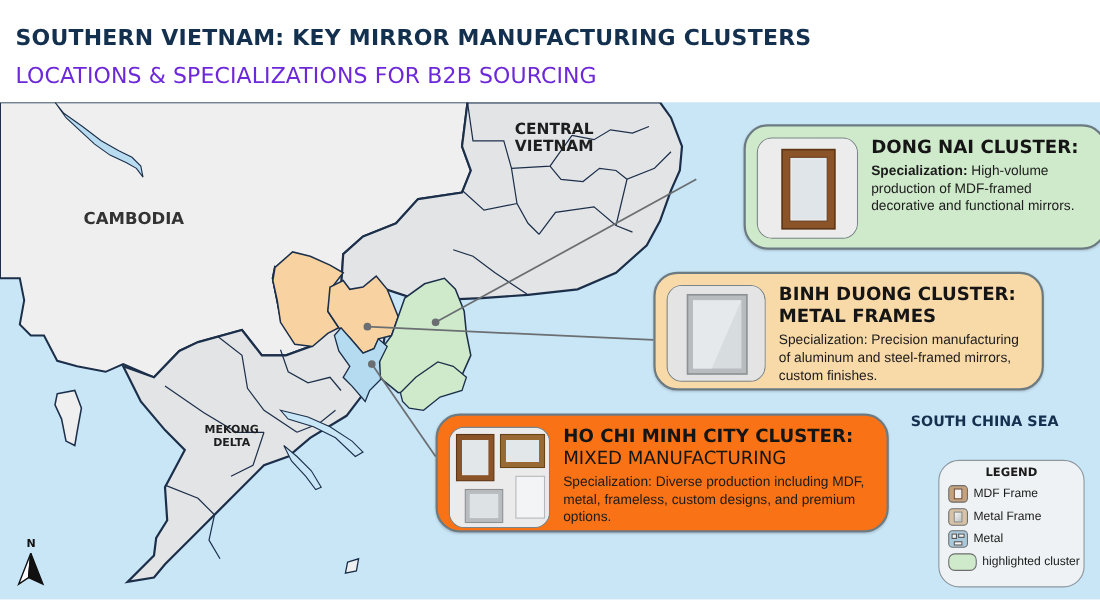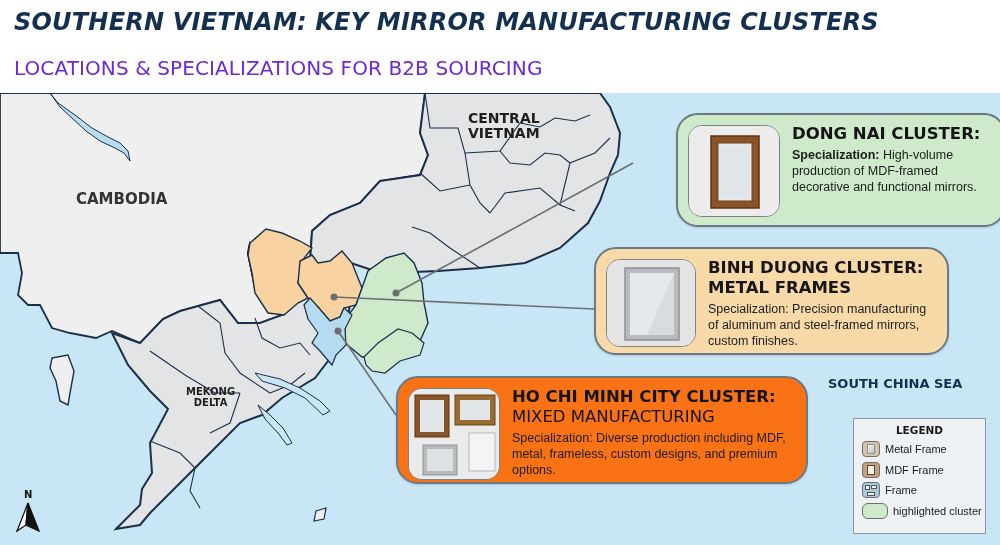--- a/index.html
+++ b/index.html
@@ -1,20 +1,20 @@
 <!DOCTYPE html>
 <html><head>
 <meta charset="utf-8">
 <style>
   * { box-sizing: border-box; margin: 0; padding: 0; }
   html, body { width: 1000px; height: 545px; overflow: hidden; background: #ffffff; }
   body { font-family: "Liberation Sans", sans-serif; position: relative; }
 
   .header { position: absolute; left: 0; top: 0; width: 1000px; height: 93px; background: #ffffff; }
-  .title { position: absolute; left: 14px; top: 8px; font-family: "DejaVu Sans", sans-serif; font-weight: bold; font-size: 24px; color: #14304f; letter-spacing: 0.2px; white-space: nowrap; font-style: italic; }
+  .title { position: absolute; left: 14px; top: 22px; font-family: "DejaVu Sans", sans-serif; font-weight: bold; font-size: 20px; color: #14304f; letter-spacing: 0.2px; white-space: nowrap; }
   .subtitle { position: absolute; left: 14px; top: 56px; font-family: "DejaVu Sans", sans-serif; font-size: 20px; color: #6d28d9; white-space: nowrap; letter-spacing: 0.1px; }
 
   .map { position: absolute; left: 0; top: 93px; width: 1000px; height: 452px; background: #c9e6f7; overflow: hidden; }
   .map svg.base { position: absolute; left: 0; top: 0; }
 
   .map-label { position: absolute; font-family: "DejaVu Sans", sans-serif; font-weight: bold; color: #2a2a2a; text-align: center; line-height: 1.05; }
   .lbl-cambodia { left: 76px; top: 99px; font-size: 15px; color: #333; }
   .lbl-central { left: 468px; top: 18px; font-size: 14px; color: #1e1e1e; }
   .lbl-mekong { left: 186px; top: 294px; font-size: 10px; color: #1e1e1e; }
   .lbl-sea { left: 828px; top: 284px; font-size: 13px; color: #14304f; }
@@ -28,21 +28,21 @@
   .card .c-desc { font-family: "Liberation Sans", sans-serif; font-size: 12.5px; color: #1c1c1c; line-height: 1.3; margin-top: 3px; }
   .card .c-desc b { font-weight: bold; }
 
   .card-dongnai { left: 633px; top: 20px; width: 330px; height: 114px; background: #cfeacb; margin-left: 43px; }
   .card-dongnai .thumb { width: 92px; height: 92px; }
   .card-binhduong { left: 594px; top: 154px; width: 355px; height: 108px; background: #f8d9a8; }
   .card-binhduong .thumb { width: 90px; height: 88px; }
   .card-hcmc { left: 396px; top: 283px; width: 412px; height: 108px; background: #f97316; }
   .card-hcmc .thumb { width: 92px; height: 92px; }
 
-  .legend { position: absolute; left: 853px; top: 325px; width: 133px; height: 116px; background: #eef2f4; border: 1.5px solid #8c989e; border-radius: 0; padding: 5px 8px; }
+  .legend { position: absolute; left: 853px; top: 325px; width: 133px; height: 116px; background: #eef2f4; border: 1.5px solid #8c989e; border-radius: 19px; padding: 5px 8px; }
   .legend .lg-title { font-family: "DejaVu Sans", sans-serif; font-weight: bold; font-size: 10.5px; text-align: center; color: #1a1a1a; margin-bottom: 3px; }
   .legend .lg-item { display: flex; align-items: center; height: 20.5px; }
   .legend .swatch { width: 18px; height: 16px; border-radius: 4px; border: 1.2px solid #6e6e6e; margin-right: 5px; flex: none; position: relative; }
   .legend .lg-label { font-family: "Liberation Sans", sans-serif; font-size: 11px; color: #1a1a1a; white-space: nowrap; }
 
   .compass { position: absolute; left: 14px; top: 396px; width: 30px; height: 50px; }
   .compass .n { position: absolute; left: 10px; top: 0; font-family: "DejaVu Sans", sans-serif; font-weight: bold; font-size: 10px; color: #111; }
 </style>
 </head>
 <body>
@@ -163,38 +163,38 @@
     <div class="text">
       <div class="c-title">HO CHI MINH CITY CLUSTER:</div>
       <div class="c-sub">MIXED MANUFACTURING</div>
       <div class="c-desc"><span>Specialization:</span> <span>Diverse production including MDF, metal, frameless, custom designs, and premium options.</span></div>
     </div>
   </div>
 
   <div class="legend">
     <div class="lg-title">LEGEND</div>
     <div class="lg-item">
+      <span class="swatch" style="background:#c4a27e;">
+        <span style="position:absolute;left:4px;top:2px;width:8px;height:10px;background:#f2f2f2;border:1px solid #6e4020;"></span>
+      </span>
+      <span class="lg-label">MDF Frame</span>
+    </div>
+    <div class="lg-item">
       <span class="swatch" style="background:#d8c2a6;">
         <span style="position:absolute;left:4px;top:2px;width:8px;height:10px;background:linear-gradient(135deg,#f4f4f4,#bfc3c6);border:1px solid #8d9194;"></span>
       </span>
       <span class="lg-label">Metal Frame</span>
-    </div>
-    <div class="lg-item">
-      <span class="swatch" style="background:#c4a27e;">
-        <span style="position:absolute;left:4px;top:2px;width:8px;height:10px;background:#f2f2f2;border:1px solid #6e4020;"></span>
-      </span>
-      <span class="lg-label">MDF Frame</span>
     </div>
     <div class="lg-item">
       <span class="swatch" style="background:#a9c9dc;">
         <span style="position:absolute;left:2px;top:2px;width:5px;height:5px;background:#f2f2f2;border:1px solid #555;"></span>
         <span style="position:absolute;left:8px;top:2px;width:6px;height:4px;background:#f2f2f2;border:1px solid #555;"></span>
         <span style="position:absolute;left:4px;top:9px;width:8px;height:4px;background:#f2f2f2;border:1px solid #555;"></span>
       </span>
-      <span class="lg-label">Frame</span>
+      <span class="lg-label">Metal</span>
     </div>
     <div class="lg-item">
       <span class="swatch" style="background:#cfeacb;width:26px;border-radius:6px;"></span>
       <span class="lg-label">highlighted cluster</span>
     </div>
   </div>
 
   <div class="compass">
     <span class="n">N</span>
     <svg width="30" height="40" viewBox="0 0 30 40" style="position:absolute;left:0;top:12px;">

